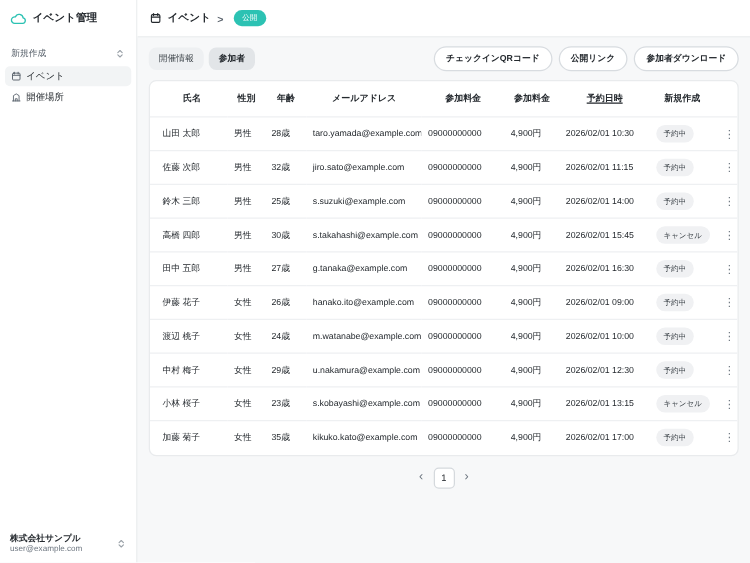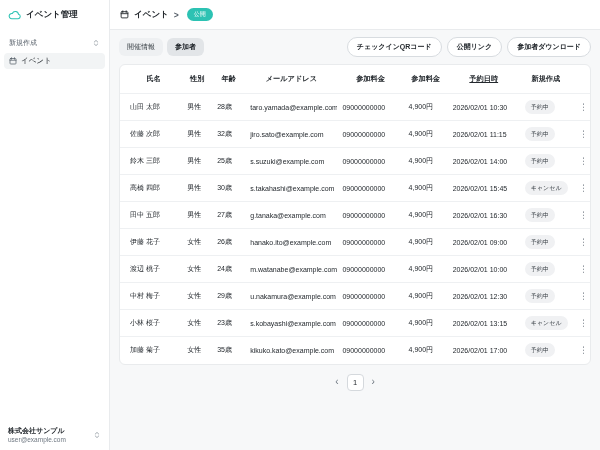--- a/index.html
+++ b/index.html
@@ -87,20 +87,30 @@
       <div class="sidebar-item active">
         <span class="icon">
           <svg viewBox="0 0 16 16" width="8" height="8" fill="none" stroke="#57606a" stroke-width="1.5" stroke-linecap="round">
               <rect x="2" y="3" width="12" height="11" rx="1.5"></rect>
               <line x1="5" y1="1.5" x2="5" y2="4.5"></line>
               <line x1="11" y1="1.5" x2="11" y2="4.5"></line>
               <line x1="2" y1="6.5" x2="14" y2="6.5"></line>
             </svg>
         </span>
         <span>イベント</span>
+      </div>
+      <div class="sidebar-item">
+        <span class="icon">
+          <svg viewBox="0 0 16 16" width="8" height="8" fill="none" stroke="#57606a" stroke-width="1.4" stroke-linecap="round" stroke-linejoin="round">
+              <path d="M2 13.5h12"></path>
+              <path d="M3.5 13.5V5l4.5-2.8L12.5 5v8.5"></path>
+              <path d="M6.5 13.5V10h3v3.5"></path>
+            </svg>
+        </span>
+        <span>開催場所</span>
       </div>
     </nav>
 
     <div class="sidebar-spacer"></div>
 
     <div class="sidebar-account">
       <div>
         <div class="company">株式会社サンプル</div>
         <div class="email">user@example.com</div>
       </div>

